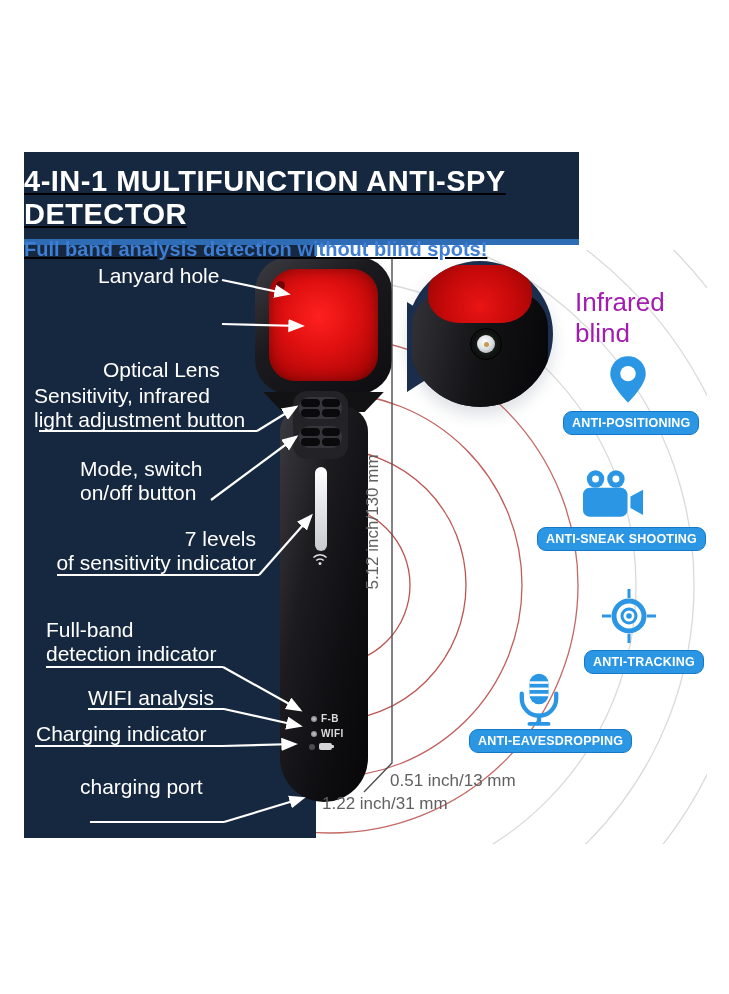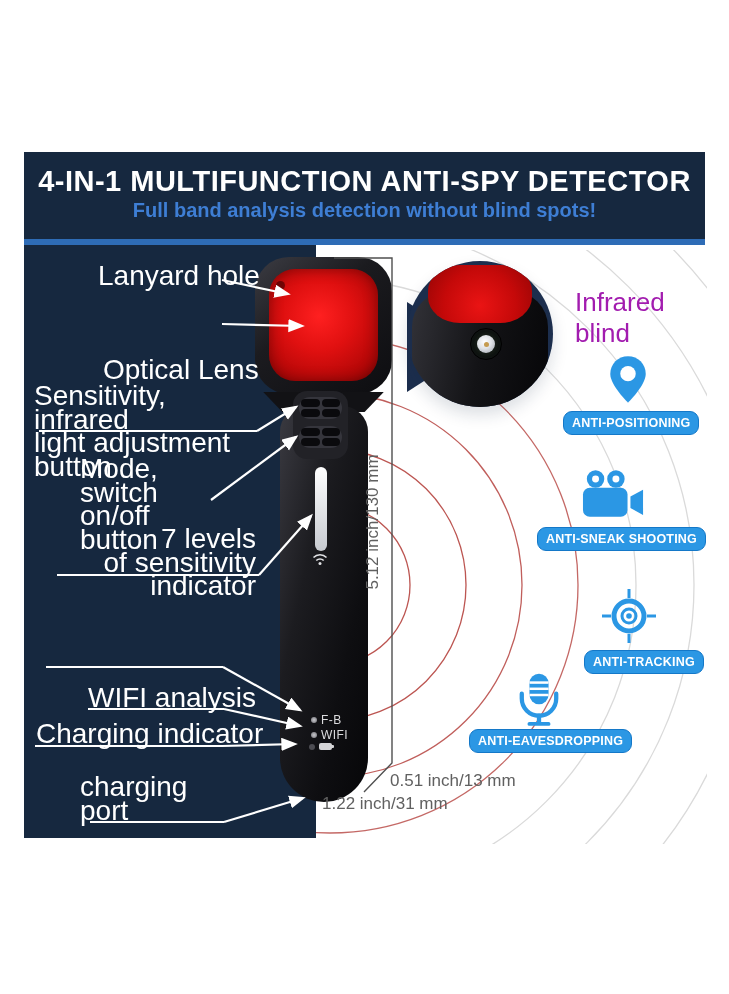--- a/index.html
+++ b/index.html
@@ -1,29 +1,29 @@
 <!DOCTYPE html>
 <html><head>
 <meta charset="utf-8">
 <style>
   html,body{margin:0;padding:0;background:#fff;}
   .page{position:relative;width:729px;height:994px;background:#ffffff;overflow:hidden;
         font-family:"Liberation Sans",sans-serif;}
   
-  .header{position:absolute;left:24px;top:152px;width:681px;height:87px;
-          background:#16283f;border-bottom:6px solid #2e6cb6;text-align:center;z-index:6;}
+  .header{position:absolute;left:24px;top:152px;width:555px;height:87px;
+          background:#16283f;border-bottom:6px solid #2e6cb6;z-index:6;text-decoration:underline;}
   .header .title{margin-top:13px;color:#ffffff;font-size:29px;font-weight:bold;letter-spacing:.5px;}
-  .header .subtitle{margin-top:1px;color:#3e7ed4;font-size:20px;font-weight:bold;}
+  .header .subtitle{margin-top:7px;color:#3e7ed4;font-size:20px;font-weight:bold;}
   
   .navy-panel{position:absolute;left:24px;top:245px;width:292px;height:593px;background:#16283f;z-index:1;}
   
   .svg-abs{position:absolute;left:0;top:0;z-index:0;}
   .svg-lines{position:absolute;left:0;top:0;z-index:5;pointer-events:none;}
   
-  .lbl{position:absolute;color:#fff;font-size:28px;line-height:23.5px;z-index:6;white-space:nowrap;}
+  .lbl{position:absolute;color:#fff;font-size:21px;line-height:23.5px;z-index:6;white-space:nowrap;}
   .lbl.center{text-align:left;white-space:normal;}
   .lbl.right{text-align:right;white-space:normal;}
   
   .dev{position:absolute;z-index:2;}
   .head{left:255px;top:257px;width:137px;height:137px;border-radius:34px;
         background:linear-gradient(140deg,#3c3c43 0%,#1b1b1f 40%,#0d0d10 100%);}
   .lens{left:269px;top:269px;width:109px;height:112px;border-radius:26px;
         background:radial-gradient(circle at 46% 42%,#ff2020 0%,#e01010 40%,#b30707 78%,#8c0404 100%);
         box-shadow:inset 0 0 14px rgba(0,0,0,.35);}
   .lanyard-hole{left:276px;top:281px;width:9px;height:9px;border-radius:50%;background:rgba(55,0,0,.6);}
@@ -33,21 +33,21 @@
         background:linear-gradient(102deg,#3a3a41 0%,#1c1c20 35%,#0e0e11 70%,#070709 100%);}
   .btn-plate{left:293px;top:391px;width:55px;height:68px;border-radius:14px;background:#222227;}
   .btn-cluster{position:absolute;left:299px;width:43px;height:22px;border-radius:11px;background:#35353c;
         display:grid;grid-template-columns:1fr 1fr;grid-template-rows:1fr 1fr;gap:2px;padding:2px;box-sizing:border-box;z-index:2;}
   .btn-cluster div{background:#0a0a0d;border-radius:4px;}
   .strip{left:315px;top:467px;width:12px;height:84px;border-radius:7px;
         background:linear-gradient(180deg,#ffffff 0%,#c7cad0 100%);}
   .led-row{position:absolute;display:flex;align-items:center;gap:4px;z-index:2;}
   .led-dot{width:6px;height:6px;border-radius:50%;background:radial-gradient(circle,#c8c8cc 0%,#6e6e74 100%);}
   .led-dot.dim{background:#4c4c52;}
-  .led-txt{color:#dcdcde;font-size:12px;font-weight:normal;letter-spacing:.4px;}
+  .led-txt{color:#dcdcde;font-size:10px;font-weight:bold;letter-spacing:.4px;}
   .batt{width:13px;height:7px;border-radius:2px;background:#d5d5d8;position:relative;}
   .batt:after{content:"";position:absolute;right:-2px;top:2px;width:2px;height:3px;background:#d5d5d8;border-radius:0 1px 1px 0;}
   
   .mag{position:absolute;left:407px;top:261px;width:146px;height:146px;border-radius:50%;
        background:#1c2e4d;overflow:hidden;z-index:3;box-shadow:0 8px 16px rgba(20,40,70,.15);}
   .mag .body{position:absolute;left:5px;top:30px;width:136px;height:122px;border-radius:36px 36px 58px 58px;
        background:linear-gradient(100deg,#323238 0%,#131316 50%,#060608 100%);}
   .mag .rlens{position:absolute;left:21px;top:4px;width:104px;height:58px;border-radius:32px/26px;
        background:radial-gradient(circle at 50% 70%,#ea1414 0%,#c50909 55%,#930505 100%);}
   .mag .led{position:absolute;left:63px;top:67px;width:30px;height:30px;border-radius:50%;
@@ -157,20 +157,24 @@
     <div>light adjustment button</div>
   </div>
   <div class="lbl center" style="left:80px;top:457px;width:150px;">
     <div>Mode, switch</div>
     <div>on/off button</div>
   </div>
   <div class="lbl right" style="left:50px;top:527px;width:206px;">
     <div>7 levels</div>
     <div>of sensitivity indicator</div>
   </div>
+  <div class="lbl center" style="left:46px;top:618px;width:177px;">
+    <div>Full-band</div>
+    <div>detection indicator</div>
+  </div>
   <div class="lbl" style="left:88px;top:686px;">WIFI analysis</div>
   <div class="lbl" style="left:36px;top:722px;">Charging indicator</div>
   <div class="lbl center" style="left:80px;top:775px;width:150px;">
     <div>charging port</div>
   </div>
 
   <svg class="feat-icon" style="left:608px;top:354px;" width="40" height="52" viewBox="0 0 44 54">
     <path d="M22 1 C11 1 2.5 9.5 2.5 20.5 C2.5 33 22 52 22 52 C22 52 41.5 33 41.5 20.5 C41.5 9.5 33 1 22 1 Z" fill="#2b97e4"></path>
     <circle cx="22" cy="20" r="8.5" fill="#fff"></circle>
   </svg>

